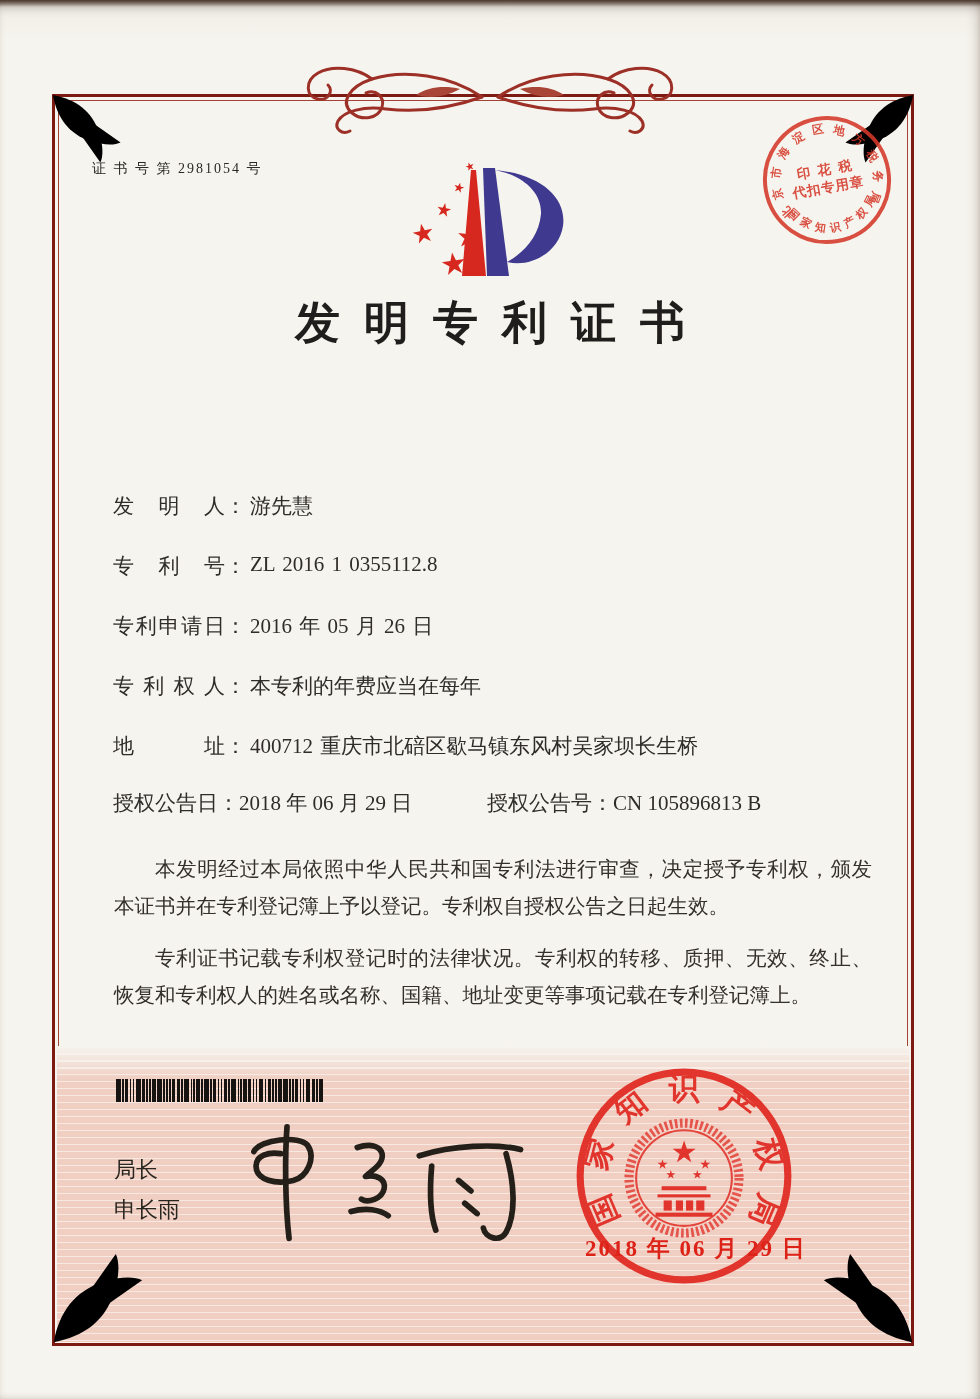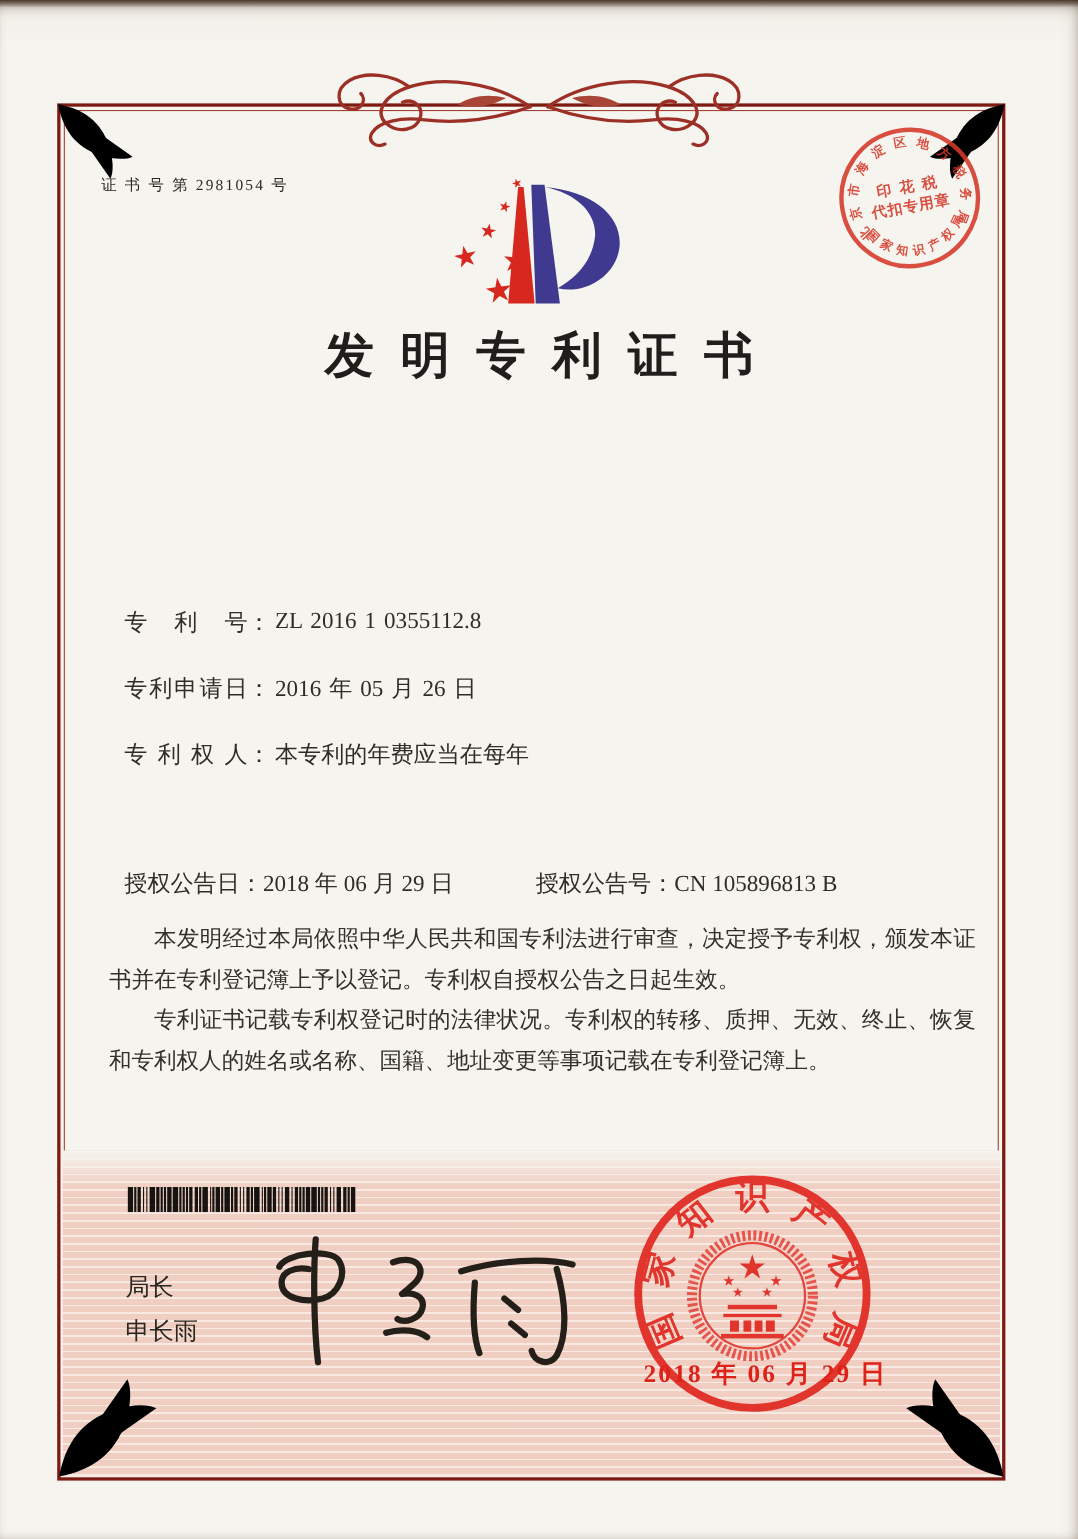--- a/index.html
+++ b/index.html
@@ -43,21 +43,21 @@
     font-size:45px;font-weight:bold;color:#201e1c;}
   .title span{letter-spacing:24px;margin-right:-24px;}
   
   .field{left:113px;width:780px;height:30px;font-size:21px;white-space:nowrap;}
   .field .lab{display:inline-block;width:112px;text-align:justify;text-align-last:justify;vertical-align:top;}
   .field .colon{display:inline-block;vertical-align:top;}
   .field .val{display:inline-block;vertical-align:top;margin-left:4px;word-spacing:2px;}
   .grant-no{position:absolute;left:374px;top:0;white-space:nowrap;}
   
   .paras{left:99px;top:836px;width:788px;font-size:20.5px;line-height:37px;text-align:justify;color:#33302c;}
-  .paras p{margin:0;text-indent:2em;}
+  .paras p{margin:15px;text-indent:2em;}
   
   .barcode{left:116px;top:1079px;width:252px;height:23px;white-space:nowrap;overflow:hidden;font-size:0;}
   .barcode i{display:inline-block;height:100%;background:#161310;}
   
   .director{left:114px;top:1150px;font-size:22px;line-height:40px;color:#29261f;}
   .sig{left:225px;top:1112px;}
   .sig path{stroke:#242019;stroke-width:5.5;fill:none;stroke-linecap:round;stroke-linejoin:round;}
   
   .seal{left:572px;top:1064px;opacity:.92;}
   .seal text{font-family:"Liberation Serif","DejaVu Serif",serif;font-weight:bold;}
@@ -135,28 +135,34 @@
     <polygon points="76,18 81,18 91,124 67,124" fill="#d6281e"></polygon>
     <polygon points="88,16 100,16 114,124 92,124" fill="#3f3a8f"></polygon>
     <path fill="#3f3a8f" d="M100,18 C146,22 172,46 168,74 C164,100 136,116 112,110
          C130,100 144,84 146,62 C147,42 130,24 100,18 Z"></path>
   </svg>
 
   <div class="abs title">
     <span>发明专利证书</span>
   </div>
 
+  <div class="abs field" style="top:492px">
+    <span class="lab">发明人</span><span class="colon">：</span><span class="val">游先慧</span>
+  </div>
   <div class="abs field" style="top:552px">
     <span class="lab">专利号</span><span class="colon">：</span><span class="val">ZL 2016 1 0355112.8</span>
   </div>
   <div class="abs field" style="top:612px">
     <span class="lab">专利申请日</span><span class="colon">：</span><span class="val">2016 年 05 月 26 日</span>
   </div>
   <div class="abs field" style="top:672px">
     <span class="lab">专利权人</span><span class="colon">：</span><span class="val">本专利的年费应当在每年</span>
+  </div>
+  <div class="abs field" style="top:732px">
+    <span class="lab">地址</span><span class="colon">：</span><span class="val">400712 重庆市北碚区歇马镇东风村吴家坝长生桥</span>
   </div>
 
   <div class="abs field" style="top:789px">
     <span>授权公告日</span><span>：</span><span>2018 年 06 月 29 日</span>
     <span class="grant-no">
       <span>授权公告号</span><span>：</span><span>CN 105896813 B</span>
     </span>
   </div>
 
   <div class="abs paras">

